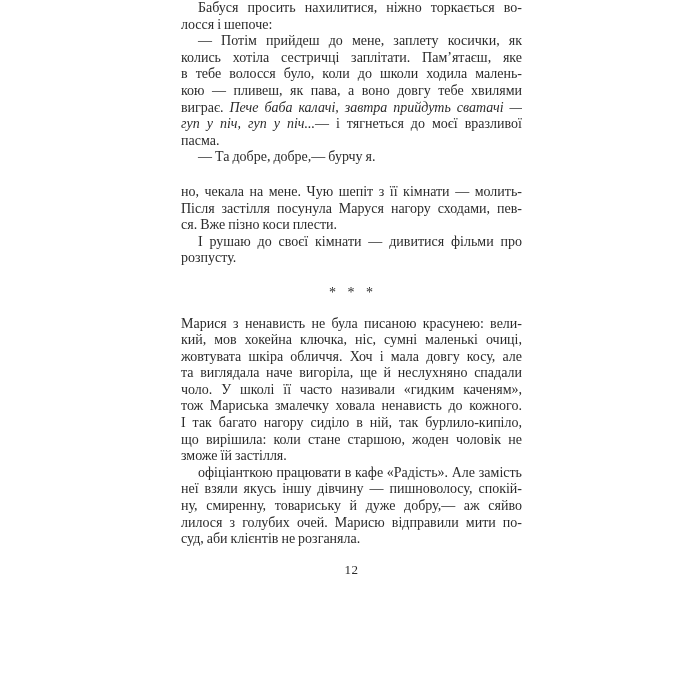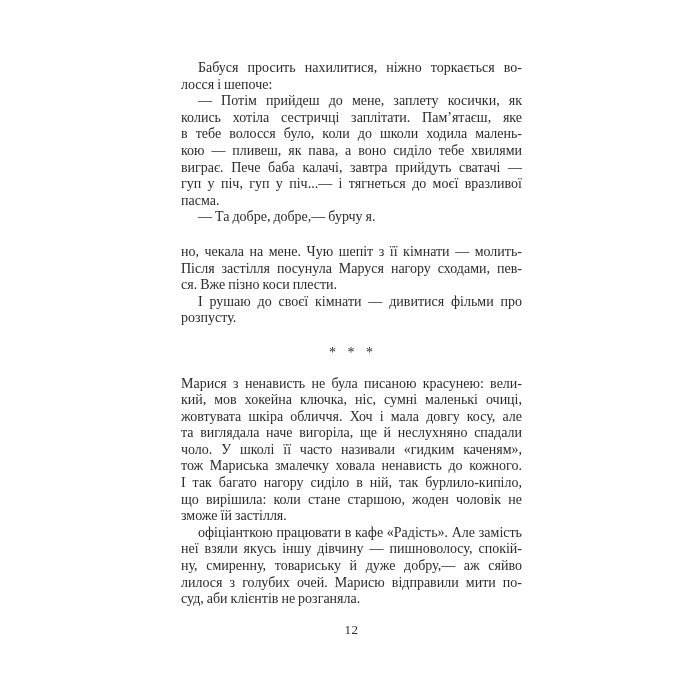--- a/index.html
+++ b/index.html
@@ -16,21 +16,20 @@
   .book-page {
     position: relative;
     width: 700px;
     height: 700px;
     background: #ffffff;
     color: #2b2b2b;
   }
   .text-column {
     width: 341px;
     margin-left: 181px;
-    padding-top: 60px;
     font-size: 14px;
     line-height: 16.6px;
     color: #2b2b2b;
   }
   .para {
     margin: 0;
   }
   .para.gap-before {
     margin-top: 18px;
   }
@@ -42,20 +41,21 @@
     height: 16.6px;
     overflow: visible;
   }
   .line.last {
     text-align-last: left;
   }
   .para.indent .line:first-child {
     text-indent: 17px;
   }
   .it {
+    font-style: italic;
   }
   .divider {
     text-align: center;
     margin-top: 18px;
     margin-bottom: 14px;
     line-height: 16.6px;
     font-size: 14px;
     word-spacing: 6px;
     letter-spacing: 1px;
   }
@@ -75,21 +75,21 @@
   <div class="text-column">
 
   <div class="para indent">
         <div class="line"><span>Бабуся просить нахилитися, ніжно торкається во-</span></div>
         <div class="line last"><span>лосся і шепоче:</span></div>
       </div>
       <div class="para indent">
         <div class="line"><span>— Потім прийдеш до мене, заплету косички, як</span></div>
         <div class="line"><span>колись хотіла сестричці заплітати. Пам’ятаєш, яке</span></div>
         <div class="line"><span>в тебе волосся було, коли до школи ходила малень-</span></div>
-        <div class="line"><span>кою — пливеш, як пава, а воно сиділо тебе хвилями</span></div>
+        <div class="line"><span>кою — пливеш, як пава, а воно довгу тебе хвилями</span></div>
         <div class="line"><span>виграє. </span><span class="it">Пече баба калачі, завтра прийдуть сватачі —</span></div>
         <div class="line"><span class="it">гуп у піч, гуп у піч...</span><span>— і тягнеться до моєї вразливої</span></div>
         <div class="line last"><span>пасма.</span></div>
       </div>
       <div class="para indent">
         <div class="line last"><span>— Та добре, добре,— бурчу я.</span></div>
       </div>
       <div class="para gap-before">
         <div class="line"><span>но, чекала на мене. Чую шепіт з її кімнати — молить-</span></div>
         <div class="line"><span>Після застілля посунула Маруся нагору сходами, пев-</span></div>

